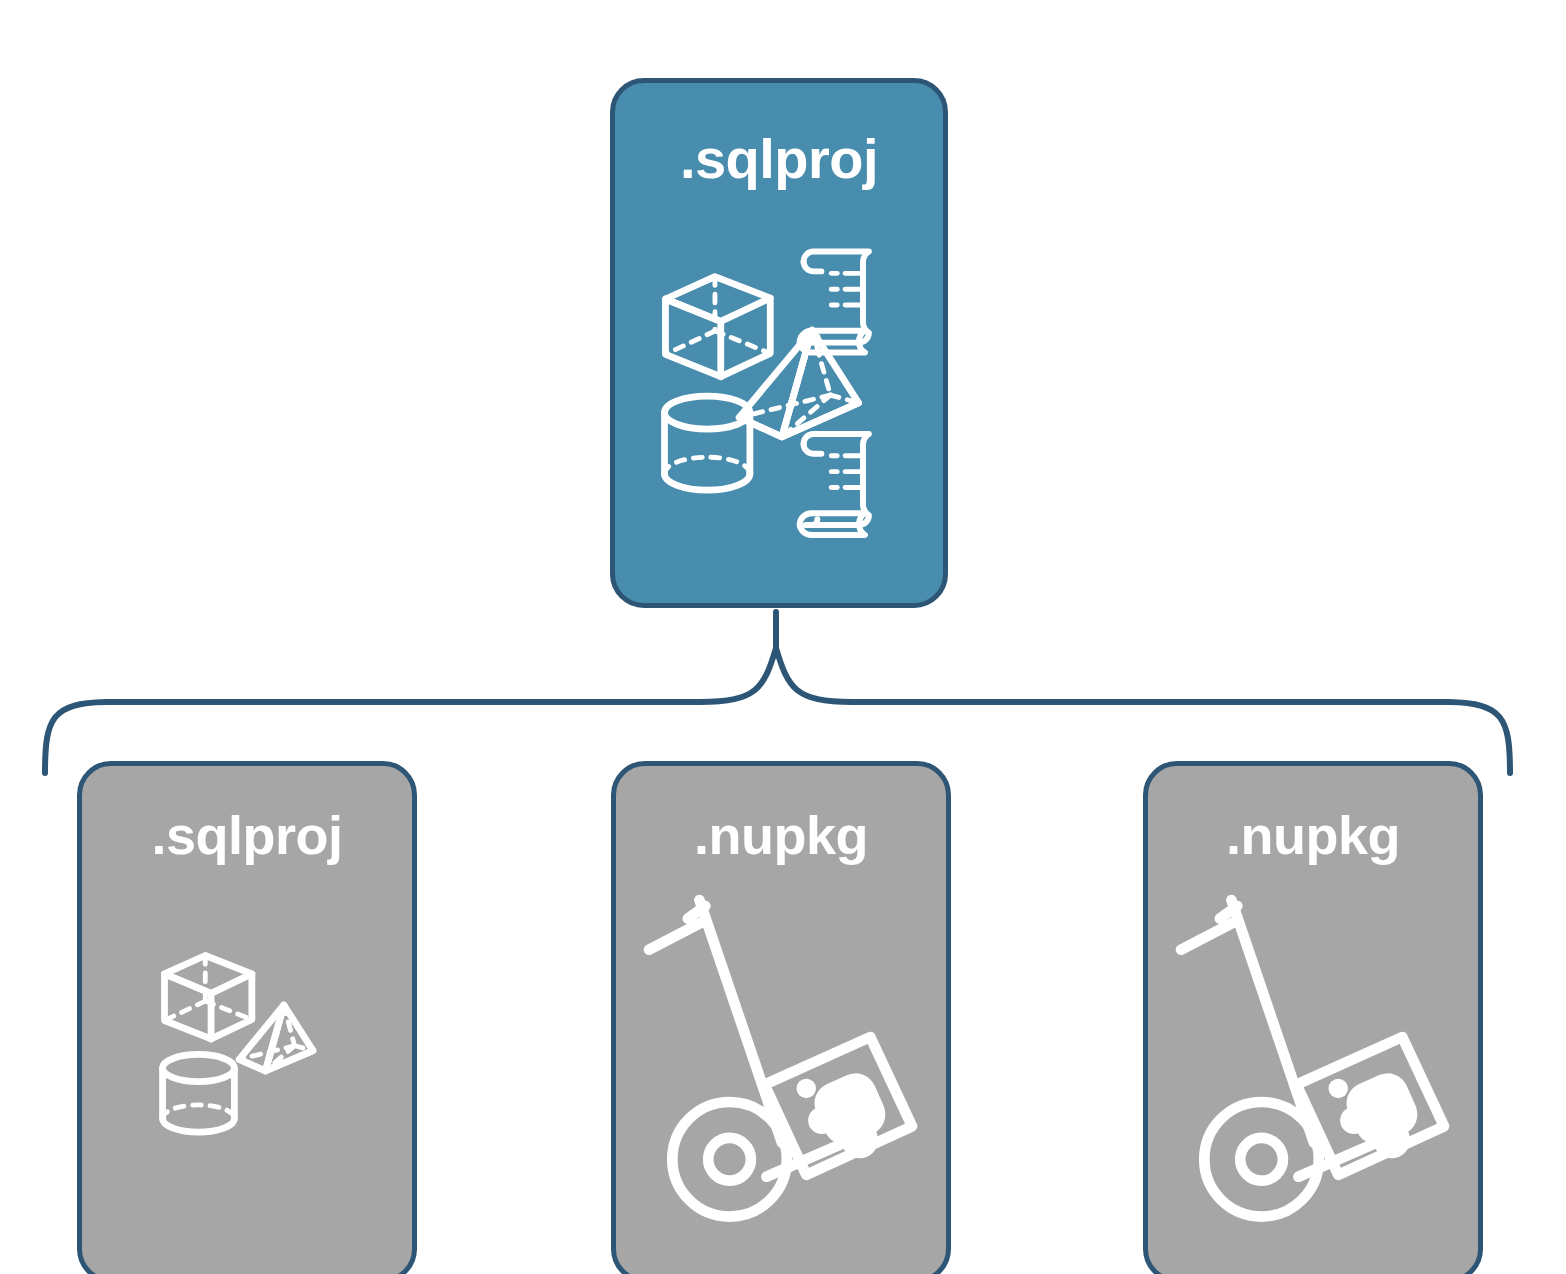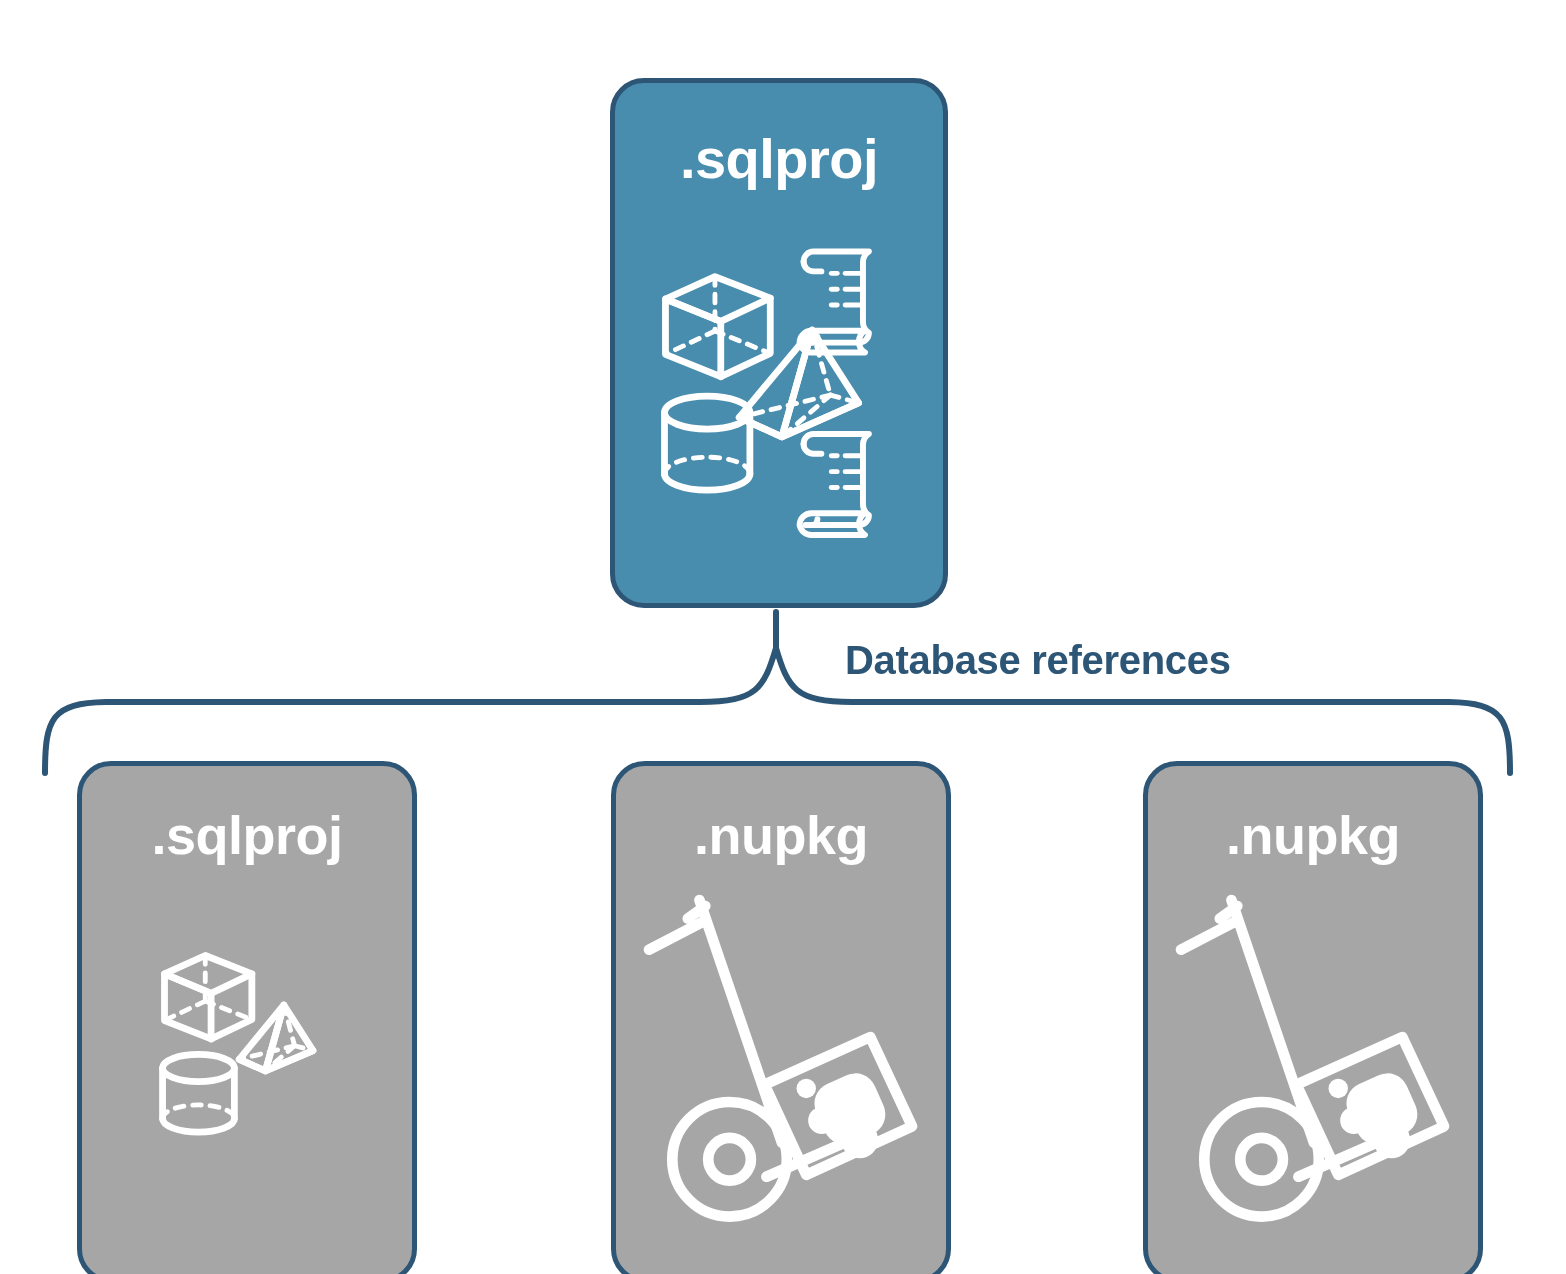--- a/index.html
+++ b/index.html
@@ -189,21 +189,20 @@
       <path d="M45 725
                C45 670 52 655 106 654
                L700 654
                C757 654 764 640 776 600
                C788 640 795 654 852 654
                L1449 654
                C1503 655 1510 670 1510 725"></path>
     </g>
   </svg>
 
-  <div id="brace-caption">Database references</div>
 
   <div class="node secondary" id="node-ref-1">
     <div class="node-label">.sqlproj</div>
     <div class="node-art">
       <svg viewBox="0 0 340 400" preserveAspectRatio="xMidYMid meet" aria-hidden="true">
 
         <g fill="none" stroke="#ffffff" stroke-width="7" stroke-linecap="round" stroke-linejoin="round">
           <path d="M85 101 L127 82 L175 101 L133 121 Z"></path>
           <path d="M85 101 L85 149 L133 168 L133 121 Z"></path>
           <path d="M175 101 L175 148 L133 168"></path>

